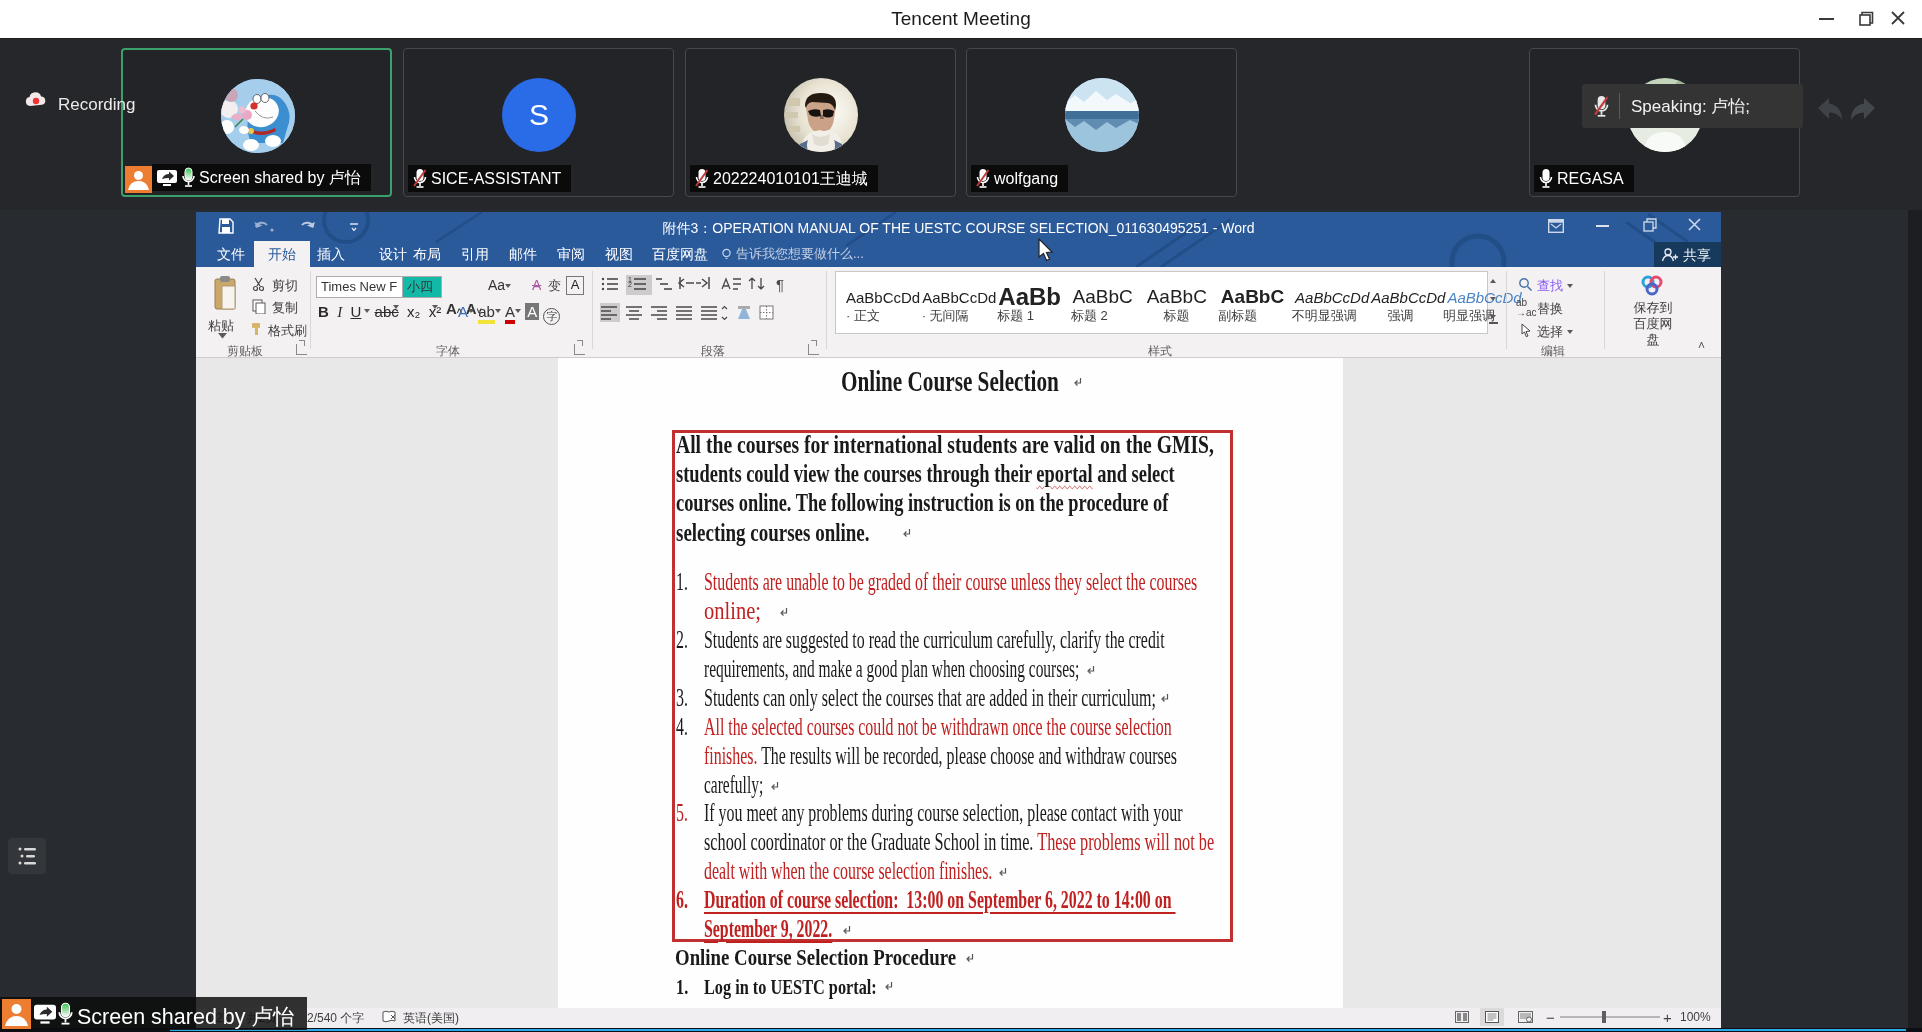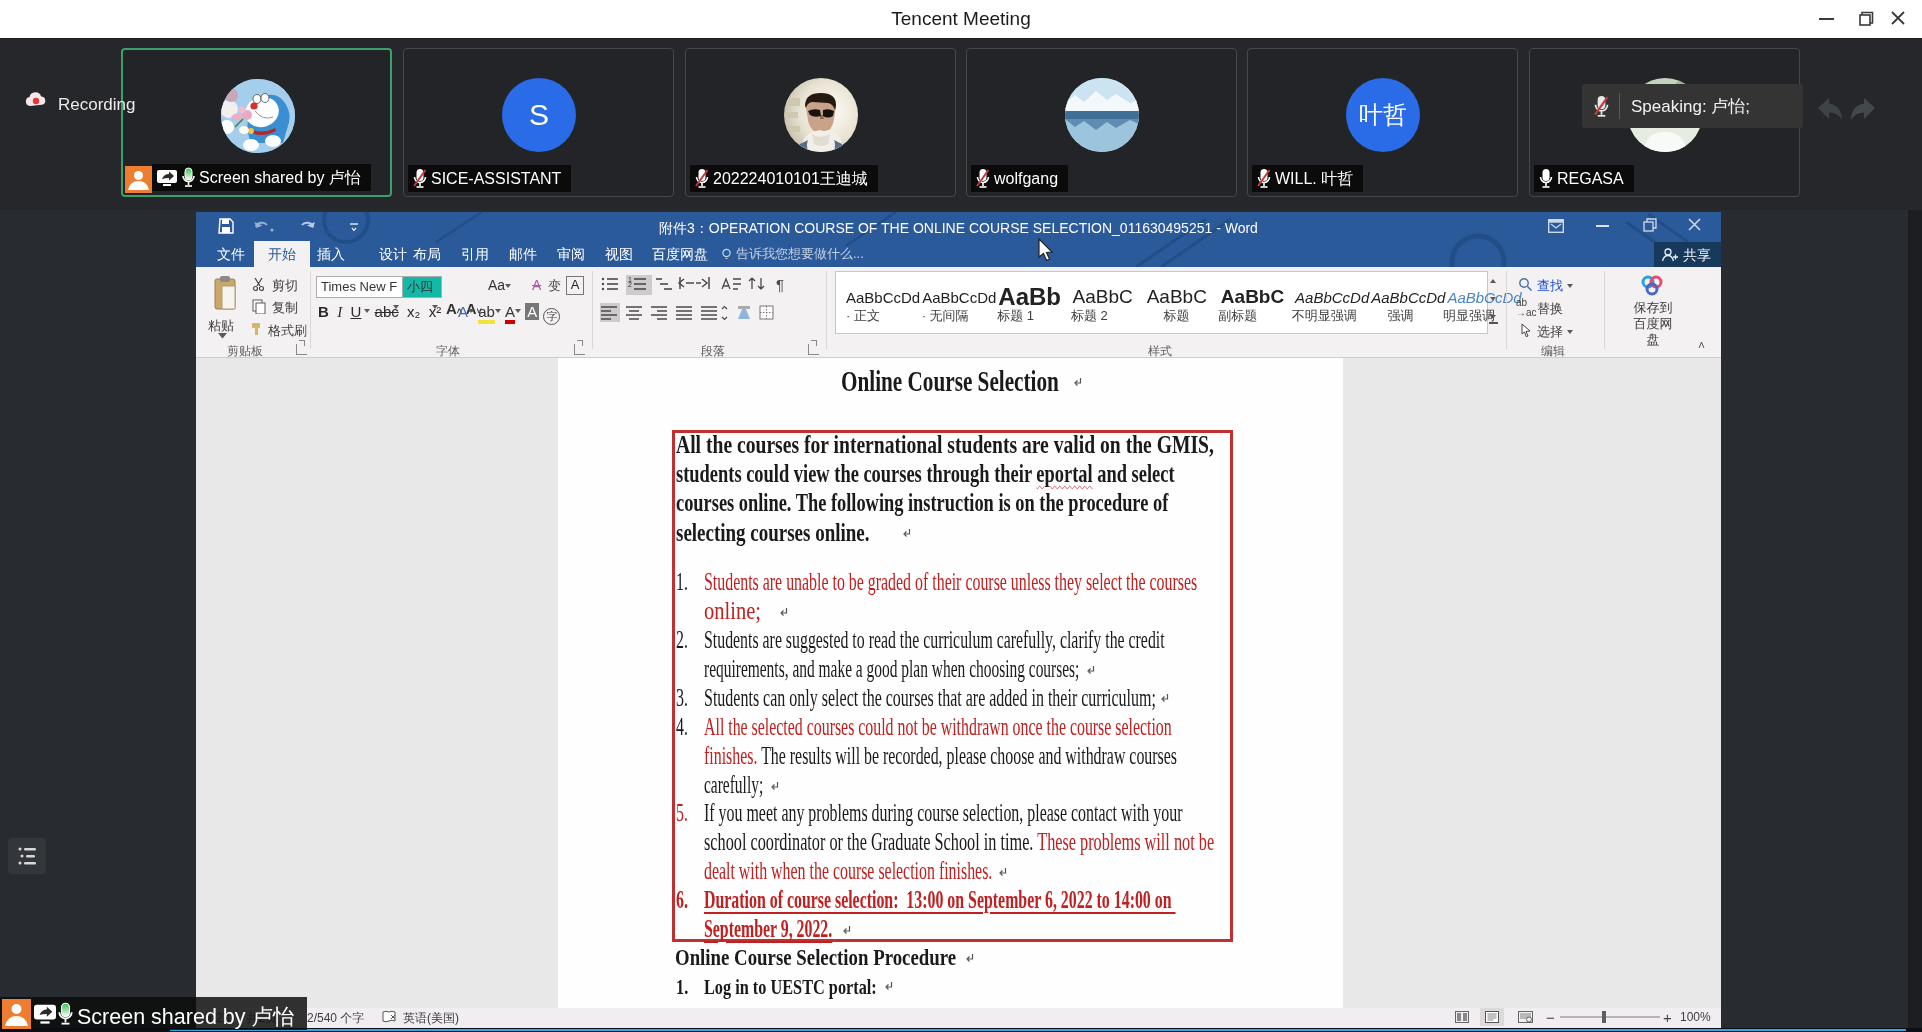--- a/index.html
+++ b/index.html
@@ -177,33 +177,20 @@
             <rect x="4" y="1" width="7" height="12" rx="3.5" fill="#fff"></rect>
             <path d="M2 9 a5.5 5.5 0 0 0 11 0" fill="none" stroke="#fff" stroke-width="1.6"></path>
             <line x1="7.5" y1="15" x2="7.5" y2="18" stroke="#fff" stroke-width="1.6"></line>
             <line x1="4" y1="19" x2="11" y2="19" stroke="#fff" stroke-width="1.6"></line>
             <line x1="1.5" y1="18" x2="13" y2="2" stroke="#c43a3a" stroke-width="2"></line>
           </svg>
         <span>wolfgang</span>
       </div>
     </div>
 
-    <div class="tile" style="left:1247px;">
-      <div class="avatar avletter" style="font-size:24px;">叶哲</div>
-      <div class="namebar">
-        <svg width="16" height="21" viewBox="0 0 15 21">
-            <rect x="4" y="1" width="7" height="12" rx="3.5" fill="#fff"></rect>
-            <path d="M2 9 a5.5 5.5 0 0 0 11 0" fill="none" stroke="#fff" stroke-width="1.6"></path>
-            <line x1="7.5" y1="15" x2="7.5" y2="18" stroke="#fff" stroke-width="1.6"></line>
-            <line x1="4" y1="19" x2="11" y2="19" stroke="#fff" stroke-width="1.6"></line>
-            <line x1="1.5" y1="18" x2="13" y2="2" stroke="#c43a3a" stroke-width="2"></line>
-          </svg>
-        <span>WILL. 叶哲</span>
-      </div>
-    </div>
 
     <div class="tile" style="left:1529px;">
       <div class="avatar">
         <svg width="74" height="74" viewBox="0 0 74 74">
           <rect width="74" height="74" fill="#c2d4bc"></rect>
           <circle cx="12" cy="18" r="14" fill="#8fae85"></circle>
           <circle cx="58" cy="12" r="12" fill="#9db890"></circle>
           <circle cx="66" cy="40" r="10" fill="#a8c09a"></circle>
           <rect x="0" y="44" width="74" height="30" fill="#e6ece2"></rect>
           <path d="M16 74 q1 -20 21 -20 q20 0 21 20 z" fill="#f8faf7"></path>
@@ -272,21 +259,21 @@
             <path d="M1.5 4 l2 6 l6 -2.5 z" fill="#9ab0d0"></path>
             <circle cx="19" cy="12" r="1.6" fill="#9ab0d0"></circle>
           </svg>
         <svg class="abs" style="left:103px;top:6px" width="18" height="16" viewBox="0 0 18 16">
             <path d="M14 9 a6 5 0 0 0 -11 -2" fill="none" stroke="#bcC9dd" stroke-width="2"></path>
             <path d="M16 4 l-2 6 l-6 -2.5 z" fill="#bccade"></path>
           </svg>
         <svg class="abs" style="left:153px;top:11px" width="10" height="8" viewBox="0 0 10 8">
             <path d="M1 1 h8 M3 5 l2 2.5 l2 -2.5" stroke="#dce4ef" stroke-width="1.3" fill="none"></path>
           </svg>
-        <div class="abs" style="left:0;top:8px;width:1525px;text-align:center;font-size:14px;color:#fdfdfe;">附件3：OPERATION COURSE OF THE ONLINE COURSE SELECTION_011630495251 - Word</div>
+        <div class="abs" style="left:0;top:8px;width:1525px;text-align:center;font-size:14px;color:#fdfdfe;">附件3：OPERATION MANUAL OF THE UESTC COURSE SELECTION_011630495251 - Word</div>
 
         <svg class="abs" style="left:1352px;top:7px" width="16" height="14" viewBox="0 0 16 14">
             <rect x="0.7" y="0.7" width="14.6" height="12.6" fill="none" stroke="#cdd8e8" stroke-width="1.4"></rect>
             <path d="M3 5 l5 4 l5 -4" fill="none" stroke="#cdd8e8" stroke-width="1.2"></path>
             <rect x="0.7" y="0.7" width="14.6" height="3" fill="#cdd8e8"></rect>
           </svg>
         <div class="abs" style="left:1400px;top:13px;width:13px;height:2px;background:#dae2ee;"></div>
         <svg class="abs" style="left:1447px;top:6px" width="14" height="14" viewBox="0 0 14 14">
             <rect x="1" y="4" width="9" height="9" fill="none" stroke="#d3dcea" stroke-width="1.3"></rect>
             <path d="M4 4 v-3 h9 v9 h-3" fill="none" stroke="#d3dcea" stroke-width="1.3"></path>
@@ -463,21 +450,21 @@
         <div class="abs tri" style="left:1294px;top:48px;"></div>
         <div class="abs" style="left:1293px;top:55px;width:9px;height:1.5px;background:#555;"></div>
         <div class="rlabel" style="left:952px;">样式</div>
 
         <div class="rsep" style="left:1310px;"></div>
 
         <svg class="abs" style="left:1322px;top:10px" width="15" height="15" viewBox="0 0 15 15">
             <circle cx="6" cy="6" r="4.2" fill="none" stroke="#4472a8" stroke-width="1.4"></circle>
             <path d="M9.5 9.5 l4 4" stroke="#4472a8" stroke-width="1.6"></path>
           </svg>
-        <div class="abs" style="left:1341px;top:10px;font-size:13px;color:#1d4ed8;">查找 <span class="tri"></span></div>
+        <div class="abs" style="left:1341px;top:10px;font-size:13px;color:#8b5cf6;">查找 <span class="tri"></span></div>
         <div class="abs" style="left:1320px;top:31px;font-size:10px;color:#444;line-height:10px;">ab<br>→ac</div>
         <div class="abs" style="left:1341px;top:33px;font-size:13px;color:#3e3c3d;">替换</div>
         <svg class="abs" style="left:1324px;top:56px" width="12" height="14" viewBox="0 0 12 14">
             <path d="M2 1 L10 8 L6 8.5 L8 13 L6.2 13.6 L4.5 9 L2 11 Z" fill="#fff" stroke="#444" stroke-width="1"></path>
           </svg>
         <div class="abs" style="left:1341px;top:56px;font-size:13px;color:#3e3c3d;">选择 <span class="tri"></span></div>
         <div class="rlabel" style="left:1345px;">编辑</div>
         <div class="rsep" style="left:1408px;"></div>
 
         <svg class="abs" style="left:1442px;top:7px" width="28" height="24" viewBox="0 0 28 24">

